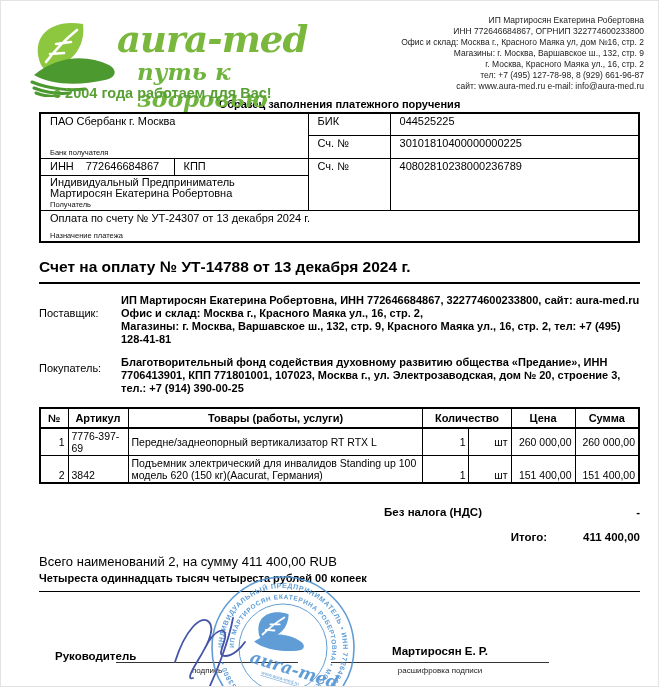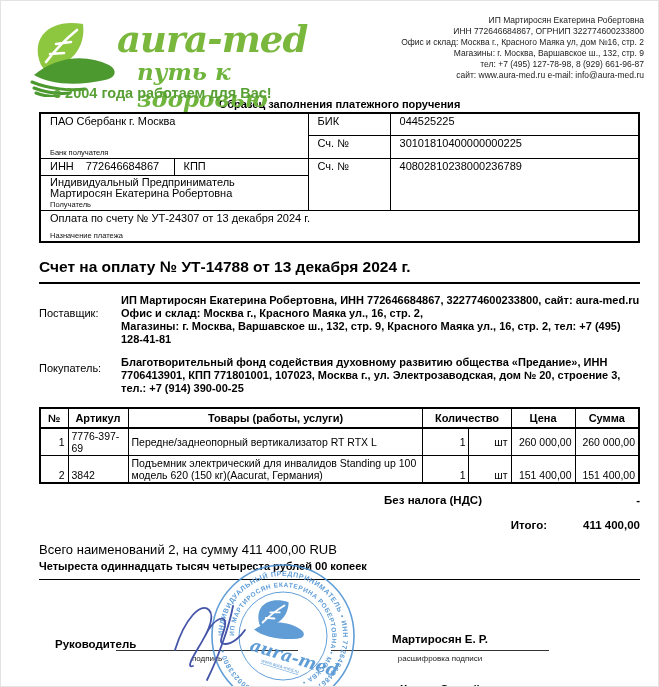--- a/index.html
+++ b/index.html
@@ -41,21 +41,21 @@
   .party { display:flex; margin-top:10px; font-size:11px; line-height:13px; }
   .party-label { width:82px; flex:0 0 82px; padding-top:13px; }
   .party.buyer .party-label { padding-top:6px; }
   .party-text { font-weight:bold; }
   table.items { width:100%; border-collapse:collapse; border:2px solid #000; table-layout:fixed; margin-top:12px; }
   table.items th, table.items td { border:1px solid #000; font-size:10.5px; padding:1px 3px; }
   table.items th { font-size:11px; border-bottom-width:2px; padding:3px 2px; }
   table.items td.r { text-align:right; }
   .col-num{width:28px;} .col-art{width:60px;} .col-name{width:auto;}
   .col-qty{width:46px;} .col-unit{width:42px;} .col-price{width:64px;} .col-sum{width:64px;}
-  .no-tax { display:flex; justify-content:flex-end; font-weight:bold; font-size:11.5px; margin-top:10px; }
+  .no-tax { display:flex; justify-content:flex-end; font-weight:bold; font-size:11.5px; margin-top:22px; }
   .no-tax .dash { width:158px; text-align:right; }
   .total-line { display:flex; justify-content:flex-end; font-weight:bold; font-size:11.5px; margin-top:13px; }
   .total-line .tval { width:93px; text-align:right; }
   .summary { font-size:13px; margin-top:11px; }
   .words { font-size:11px; font-weight:bold; margin-top:3px; }
   .sig-section { position:relative; height:197px; }
   .sig-label { position:absolute; left:16px; font-size:11.5px; font-weight:bold; }
   .sig-line { position:absolute; left:77px; width:182px; height:18px; border-bottom:1.5px solid #333; }
   .sig-caption { position:absolute; font-size:8px; color:#222; text-align:center; }
   .name-line { position:absolute; left:292px; width:218px; height:18px; border-bottom:1.5px solid #333;
@@ -76,20 +76,21 @@
     </svg>
     <div class="logo-title">aura-med</div>
     <div class="logo-sub">путь к здоровью</div>
     <div class="logo-tag">с 2004 года работаем для Вас!</div>
   </div>
   <div class="company-info">
     <div>ИП Мартиросян Екатерина Робертовна</div>
     <div>ИНН 772646684867, ОГРНИП 322774600233800</div>
     <div>Офис и склад: Москва г., Красного Маяка ул, дом №16, стр. 2</div>
     <div>Магазины: г. Москва,  Варшавское  ш., 132,  стр. 9</div>
+    <div>г. Москва, Красного Маяка ул., 16, стр. 2</div>
     <div>тел: +7 (495) 127-78-98, 8 (929) 661-96-87</div>
     <div>сайт: www.aura-med.ru    e-mail: info@aura-med.ru</div>
   </div>
 </div>
 
 <div class="content">
   <div class="sample-title">Образец заполнения платежного поручения</div>
 
   <table class="bank">
     <colgroup>

